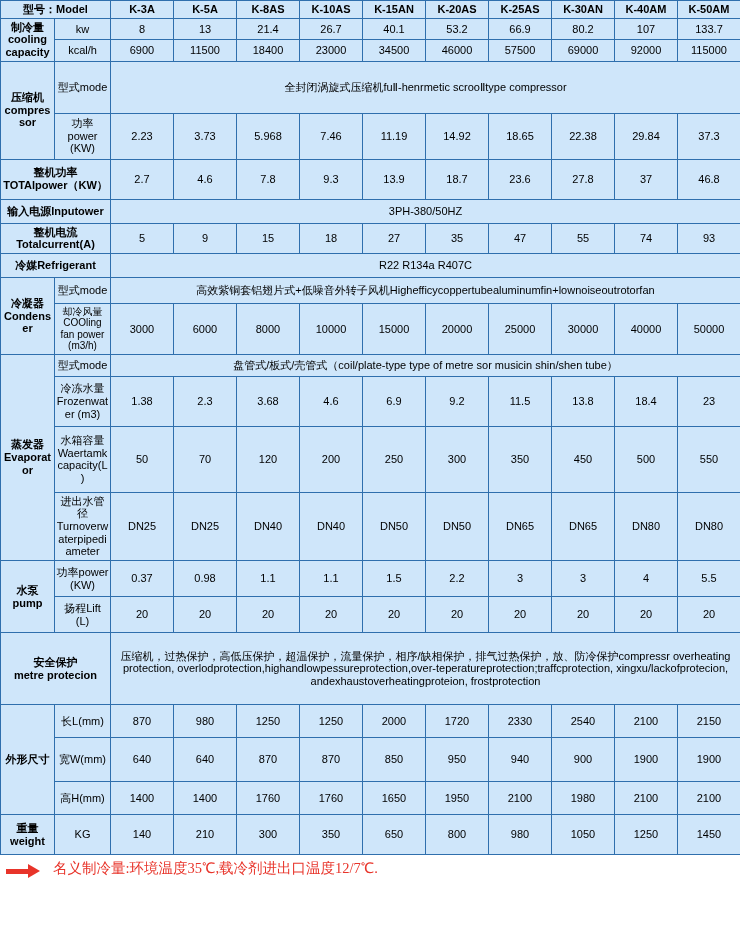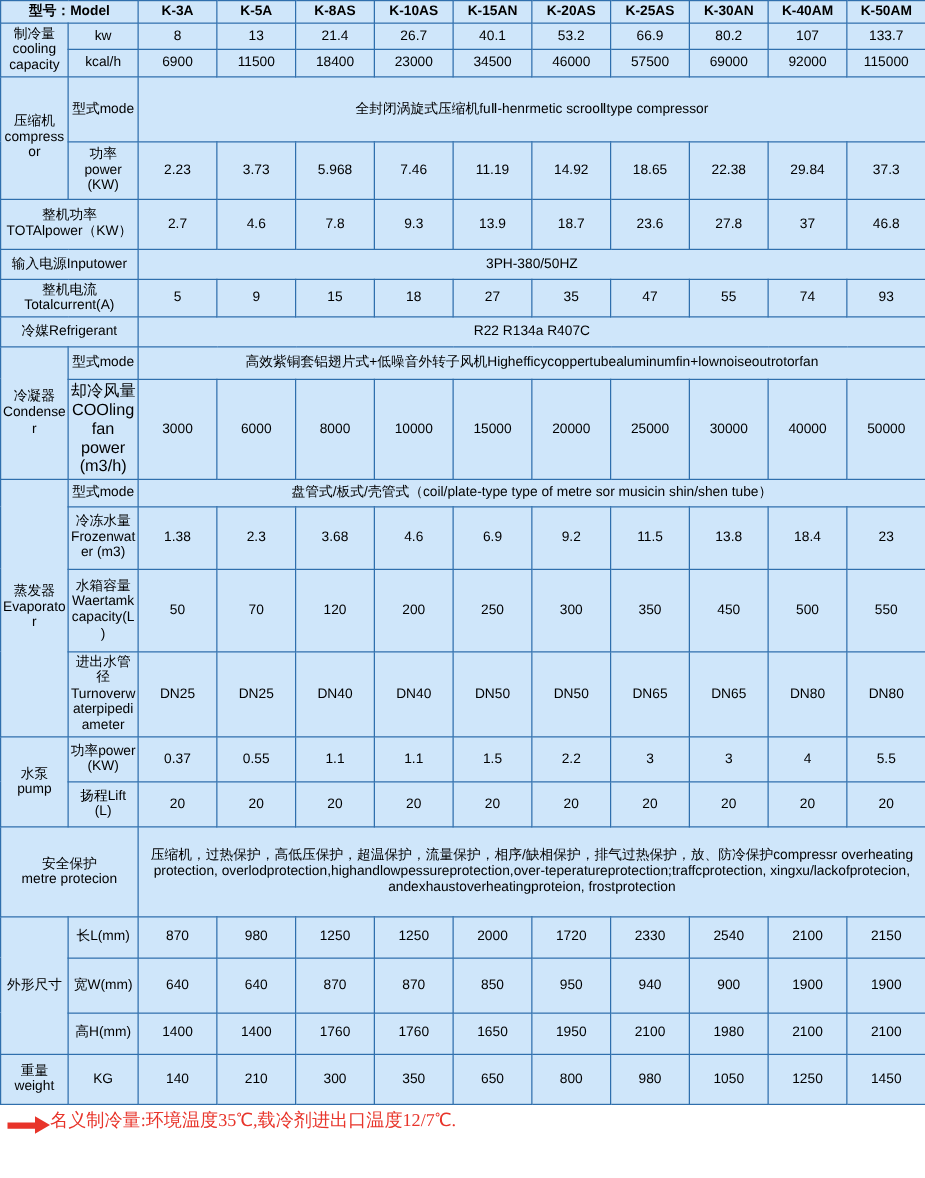--- a/index.html
+++ b/index.html
@@ -30,21 +30,21 @@
     padding: 2px 1px;
     line-height: 1.15;
     word-wrap: break-word;
     overflow-wrap: break-word;
   }
   td.hdr {
     font-weight: bold;
     font-size: 11px;
   }
   td.lbl {
-    font-weight: normal;
+    font-weight: bold;
     font-size: 11px;
   }
   td.sublbl {
     font-size: 9.5px;
     line-height: 1.1;
   }
   td.wide {
     font-size: 10.5px;
   }
   td.small {
@@ -53,21 +53,21 @@
     margin-left: 11px;
   }
   .colmodel { width: 54px; }
   .colsub   { width: 56px; }
   .coldata  { width: 63px; }
   .note {
     margin-top: 4px;
     padding-left: 6px;
     display: flex;
     align-items: flex-start;
-    gap: 0;
+    gap: 13px;
   }
   .arrow {
     display: inline-block;
     width: 34px;
     height: 18px;
     position: relative;
     flex: 0 0 34px;
     margin-top: 4px;
   }
   .arrow::before {
@@ -224,21 +224,21 @@
       </tr>
 
       <tr style="height:26px">
         <td class="lbl" rowspan="2" style="white-space:pre-line">冷凝器
 Condenser</td>
         <td class="sublbl">型式mode</td>
         <td class="small" colspan="10">高效紫铜套铝翅片式+低噪音外转子风机Highefficycoppertubealuminumfin+lownoiseoutrotorfan</td>
       </tr>
 
       <tr style="height:48px">
-        <td class="sublbl" style="white-space:pre-line;font-size:13px">却冷风量
+        <td class="sublbl" style="white-space:pre-line;font-size:10px">却冷风量
 COOling
 fan power
 (m3/h)</td>
         <td>3000</td>
         <td>6000</td>
         <td>8000</td>
         <td>10000</td>
         <td>15000</td>
         <td>20000</td>
         <td>25000</td>
@@ -298,21 +298,21 @@
         <td>DN80</td>
         <td>DN80</td>
       </tr>
 
       <tr style="height:36px">
         <td class="lbl" rowspan="2" style="white-space:pre-line">水泵
 pump</td>
         <td class="sublbl" style="white-space:pre-line">功率power
 (KW)</td>
         <td>0.37</td>
-        <td>0.55</td>
+        <td>0.98</td>
         <td>1.1</td>
         <td>1.1</td>
         <td>1.5</td>
         <td>2.2</td>
         <td>3</td>
         <td>3</td>
         <td>4</td>
         <td>5.5</td>
       </tr>
 

